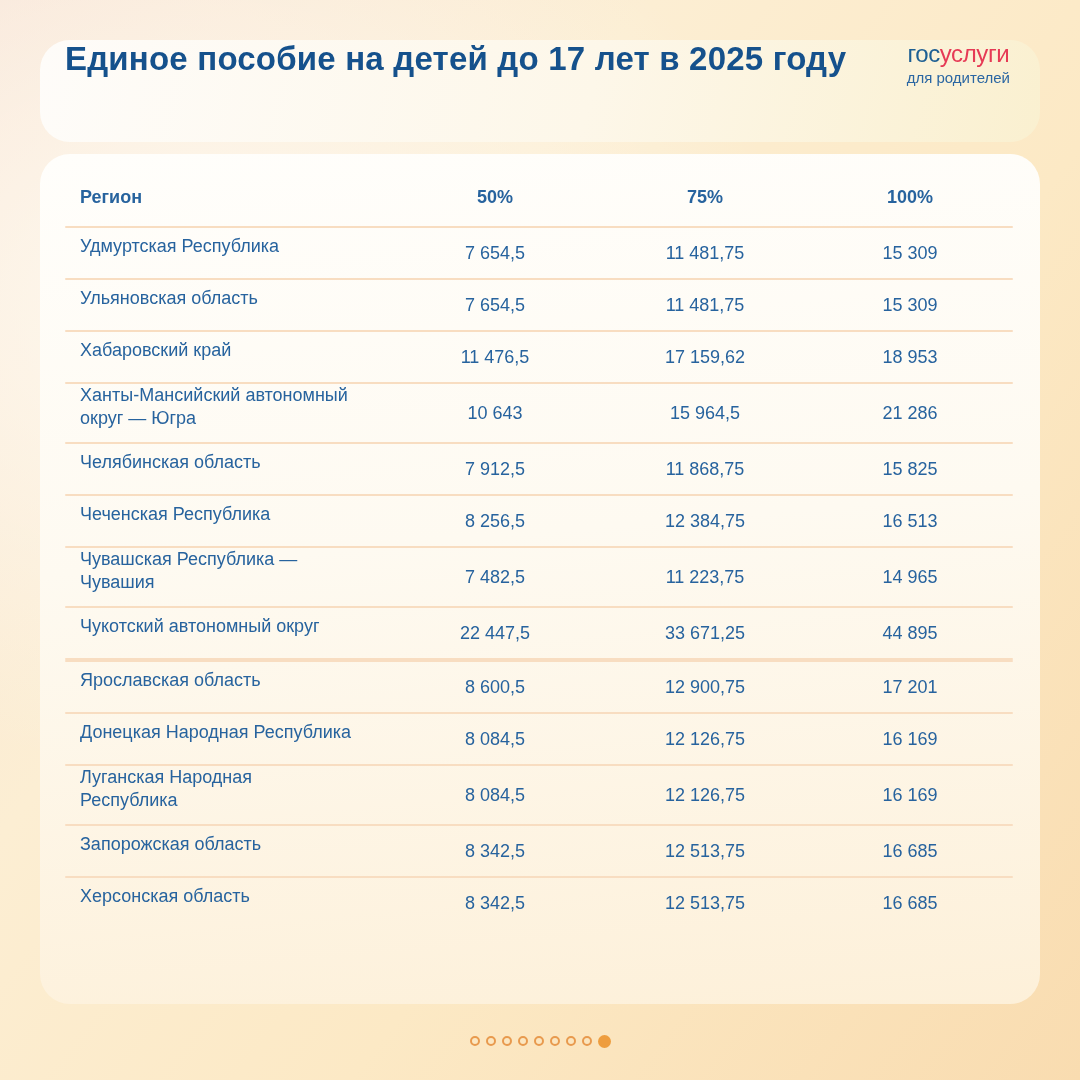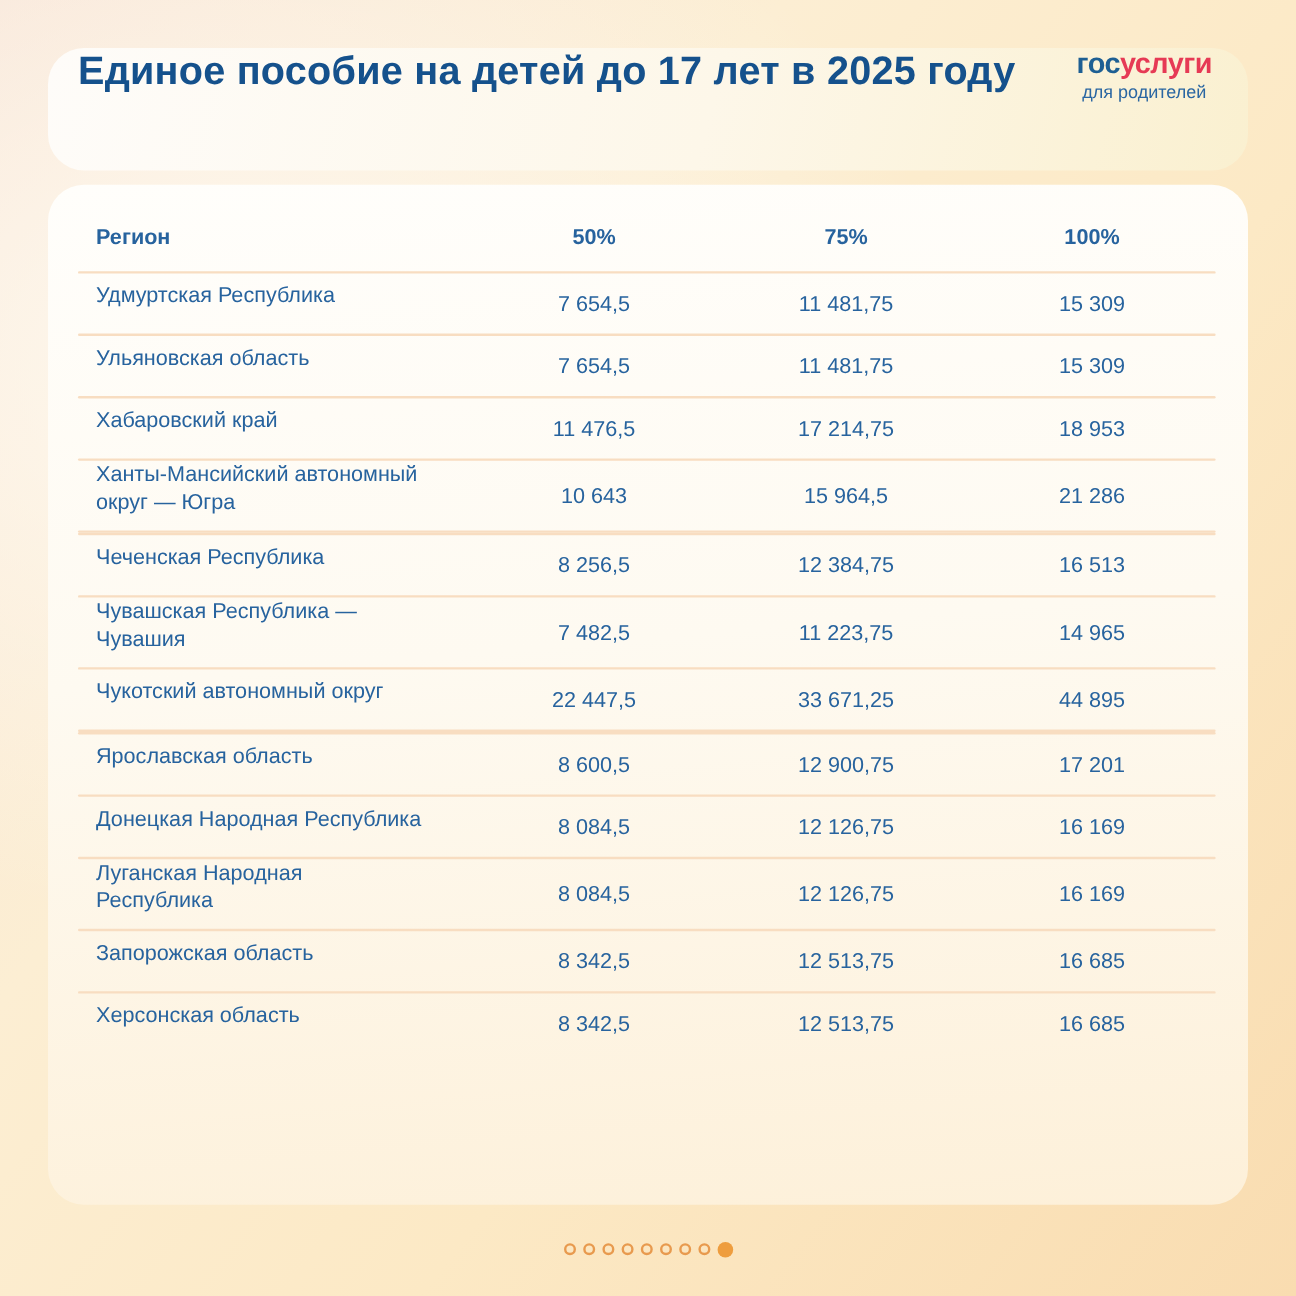--- a/index.html
+++ b/index.html
@@ -21,21 +21,21 @@
     border-radius: 30px;
     background: linear-gradient(105deg, #fefcf9 0%, #fdf7e9 55%, #faf0d0 100%);
     display: flex; align-items: flex-start; justify-content: space-between;
     padding: 0 30px 0 25px;
   }
   .page-title {
     font-size: 33px; font-weight: 700; color: #15518c;
     letter-spacing: 0.2px;
   }
   .logo { text-align: center; line-height: 1.15; }
-  .logo-line { font-size: 24px; font-weight: 700; letter-spacing: -0.4px; }
+  .logo-line { font-size: 24px; font-weight: 400; letter-spacing: -0.4px; }
   .logo-gos { color: #1d5f93; }
   .logo-uslugi { color: #e63a55; }
   .logo-sub { font-size: 15px; color: #2a66a2; margin-top: 1px; }
 
   .table-card {
     position: absolute; left: 40px; top: 154px;
     width: 1000px; height: 850px;
     border-radius: 30px;
     background: linear-gradient(175deg, #fffefb 0%, #fefaf1 45%, #fdf0d9 100%);
     padding-top: 14px;
@@ -108,31 +108,37 @@
         <div class="t-row">
           <div class="cell region">Ульяновская область</div>
           <div class="cell num">7 654,5</div>
           <div class="cell num">11 481,75</div>
           <div class="cell num">15 309</div>
         </div>
         <div class="divider"></div>
         <div class="t-row">
           <div class="cell region">Хабаровский край</div>
           <div class="cell num">11 476,5</div>
-          <div class="cell num">17 214,75</div>
+          <div class="cell num">17 159,62</div>
           <div class="cell num">18 953</div>
         </div>
         <div class="divider"></div>
         <div class="t-row">
           <div class="cell region">Ханты-Мансийский автономный округ — Югра</div>
           <div class="cell num">10 643</div>
           <div class="cell num">15 964,5</div>
           <div class="cell num">21 286</div>
         </div>
         <div class="divider"></div>
+        <div class="t-row">
+          <div class="cell region">Челябинская область</div>
+          <div class="cell num">7 912,5</div>
+          <div class="cell num">11 868,75</div>
+          <div class="cell num">15 825</div>
+        </div>
         <div class="divider"></div>
         <div class="t-row">
           <div class="cell region">Чеченская Республика</div>
           <div class="cell num">8 256,5</div>
           <div class="cell num">12 384,75</div>
           <div class="cell num">16 513</div>
         </div>
         <div class="divider"></div>
         <div class="t-row">
           <div class="cell region">Чувашская Республика — Чувашия</div>

